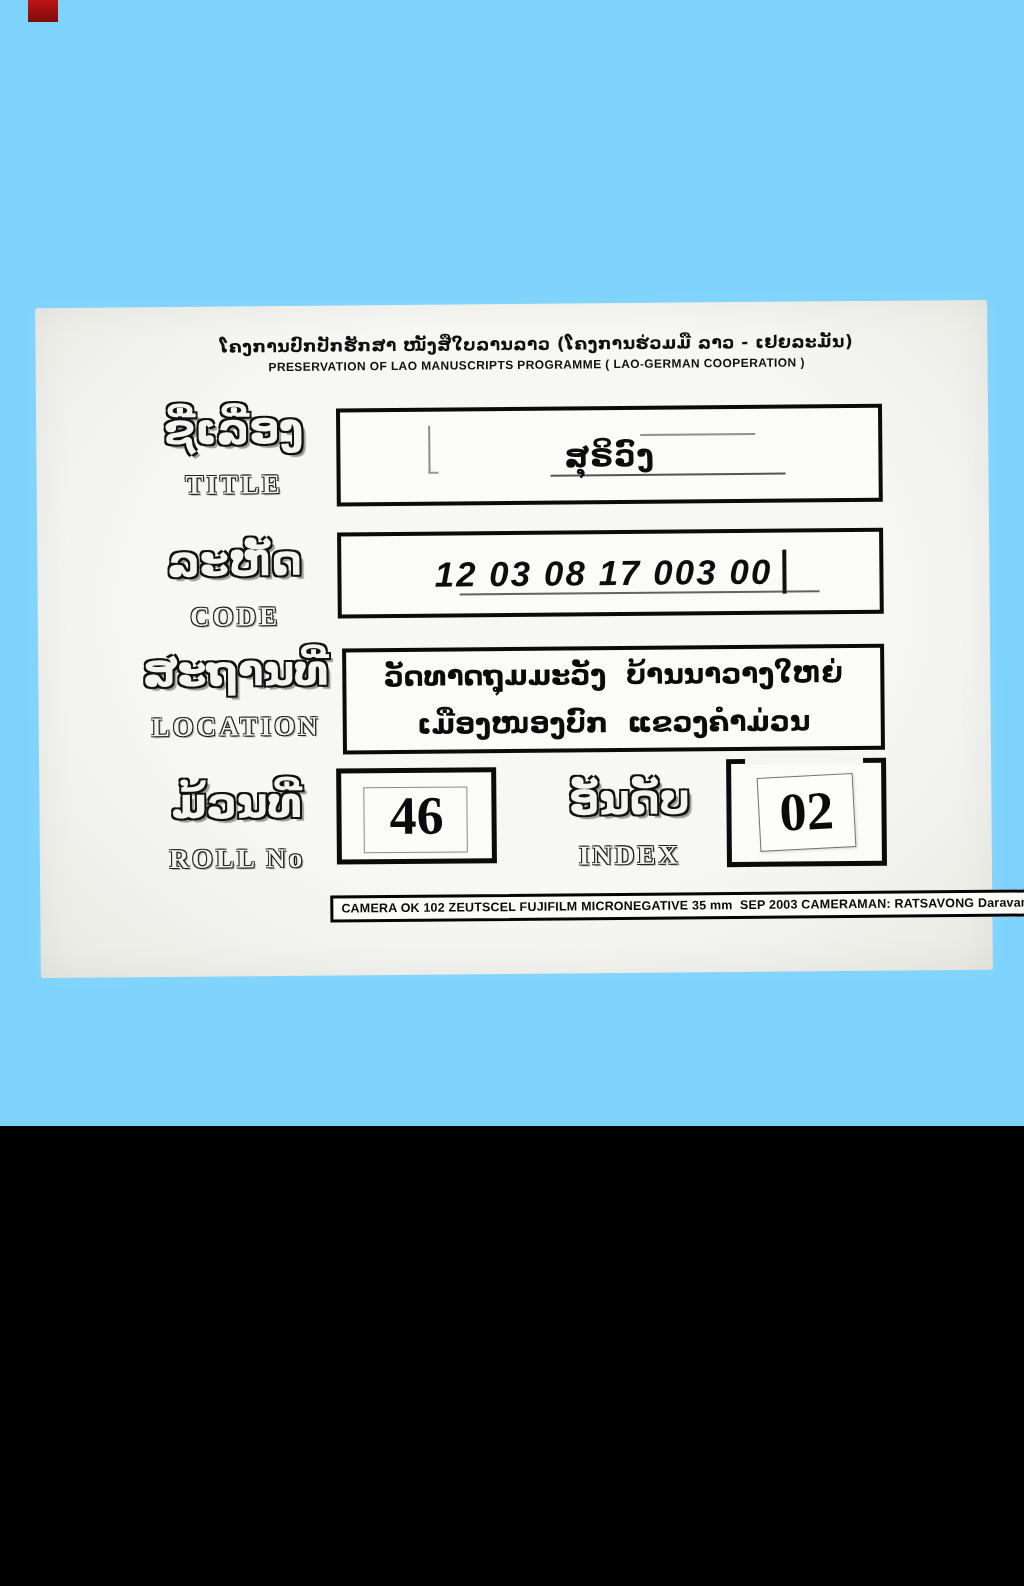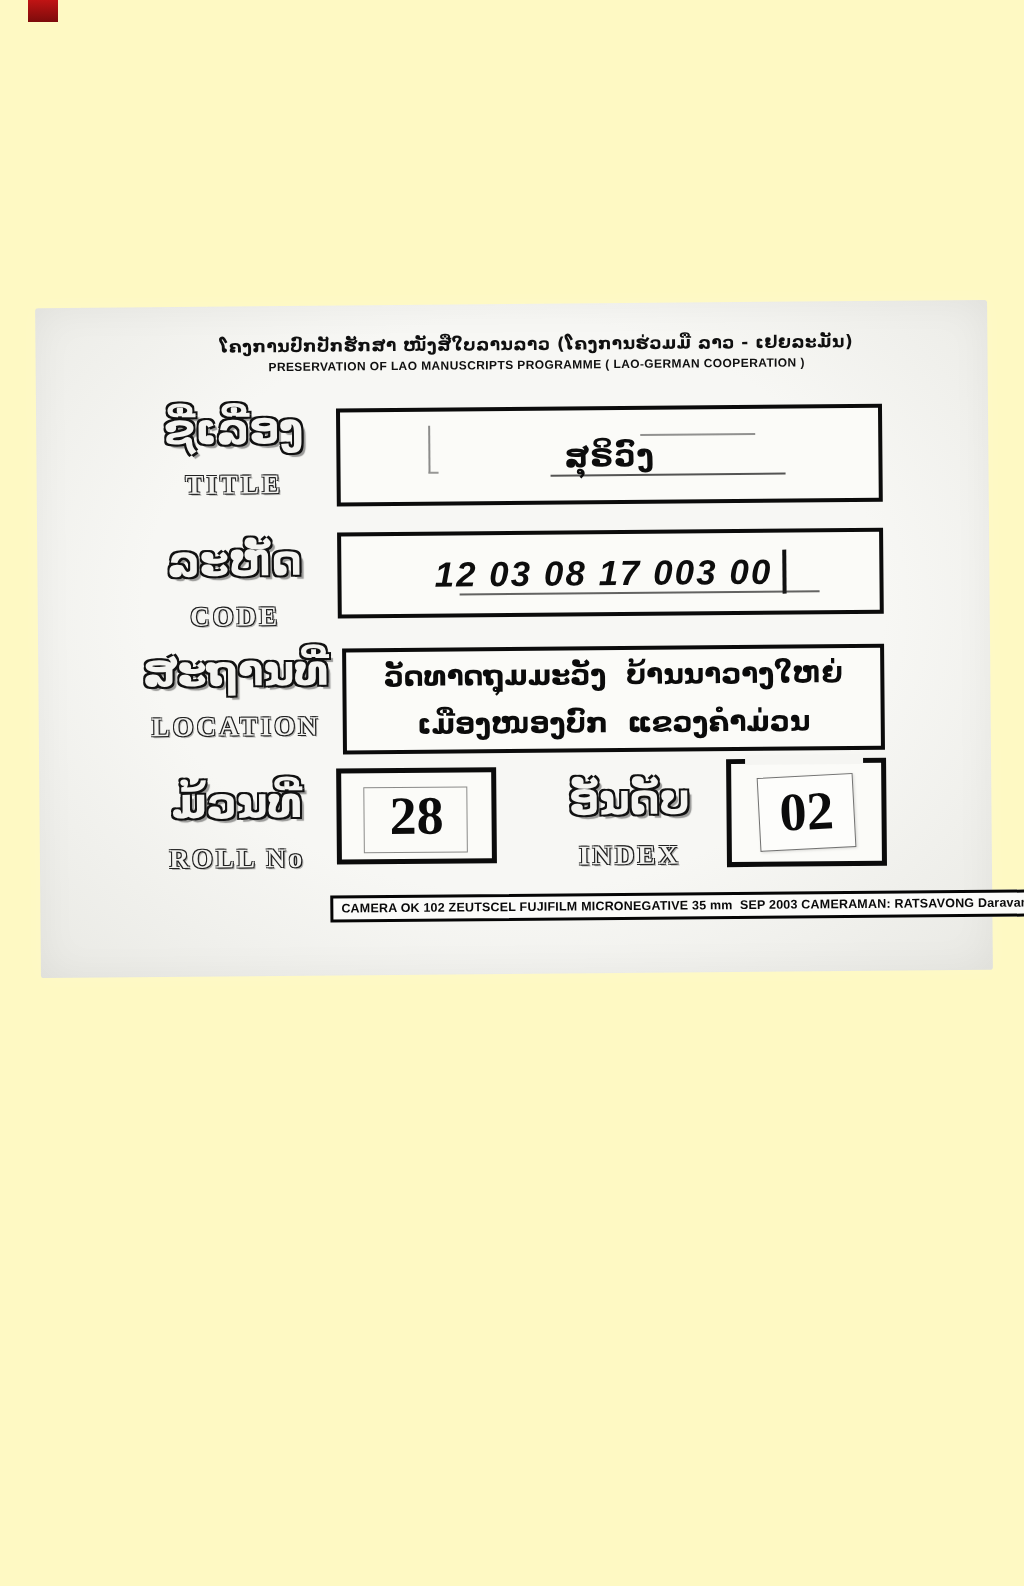--- a/index.html
+++ b/index.html
@@ -1,18 +1,18 @@
 <!DOCTYPE html>
 <html><head>
 <meta charset="utf-8">
 <style>
   html,body{margin:0;padding:0;background:#000;width:1024px;height:1586px;overflow:hidden;}
   *{box-sizing:border-box;}
 
-  .stage{position:relative;width:1024px;height:1586px;background:#fef9c3;font-family:"Liberation Sans",sans-serif;}
+  .stage{position:relative;width:1024px;height:1126px;background:#7dd3fc;font-family:"Liberation Sans",sans-serif;}
 
   .film-marker{position:absolute;left:28px;top:0;width:30px;height:22px;
     background:linear-gradient(180deg,#c01414 0%,#7d0b0b 100%);}
 
   .card{position:absolute;left:38px;top:304px;width:952px;height:670px;
     background:radial-gradient(ellipse at 50% 45%, #f7f7f4 55%, #e9e9e4 100%);
     transform:rotate(-0.5deg);border-radius:3px;
     box-shadow:0 0 22px rgba(255,255,255,0.10), inset 0 0 40px rgba(0,0,0,0.05);}
 
   
@@ -108,21 +108,21 @@
       <span class="loc-line">ວັດທາດຖຸມມະວັງ  ບ້ານນາວາງໃຫຍ່</span>
       <span class="loc-line">ເມືອງໜອງບົກ  ແຂວງຄຳມ່ວນ</span>
     </div>
 
     <div class="label-block" id="block-roll">
       <span class="label-lao">ມ້ວນທີ່</span>
       <span class="label-en">ROLL No</span>
     </div>
     <div class="vbox" id="box-roll">
       <span class="roll-bracket"></span>
-      <span class="big-num">28</span>
+      <span class="big-num">46</span>
     </div>
 
     <div class="index-label-block">
       <span class="label-lao">ອັນດັບ</span>
       <span class="label-en">INDEX</span>
     </div>
     <div class="vbox" id="box-index">
       <span class="index-gap-patch"></span>
       <span class="index-label-paste">
         <span class="big-num">02</span>

